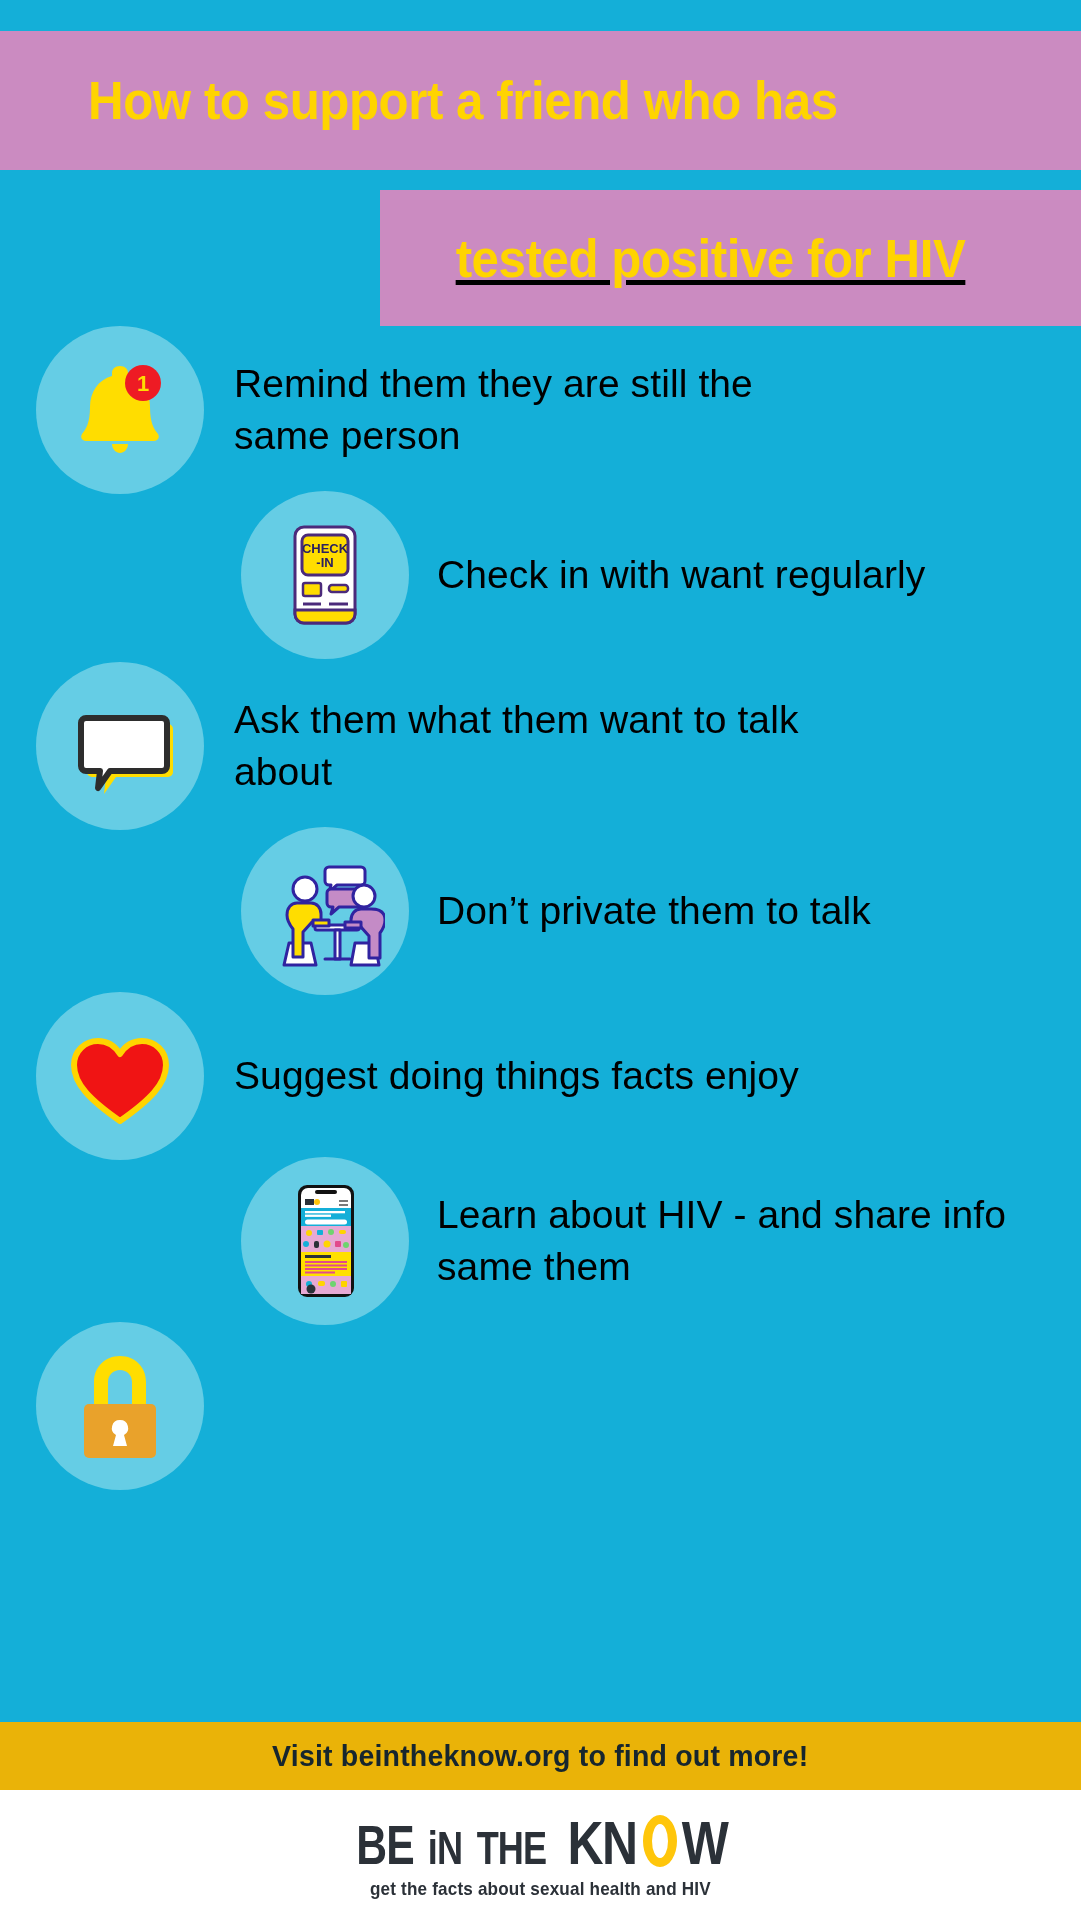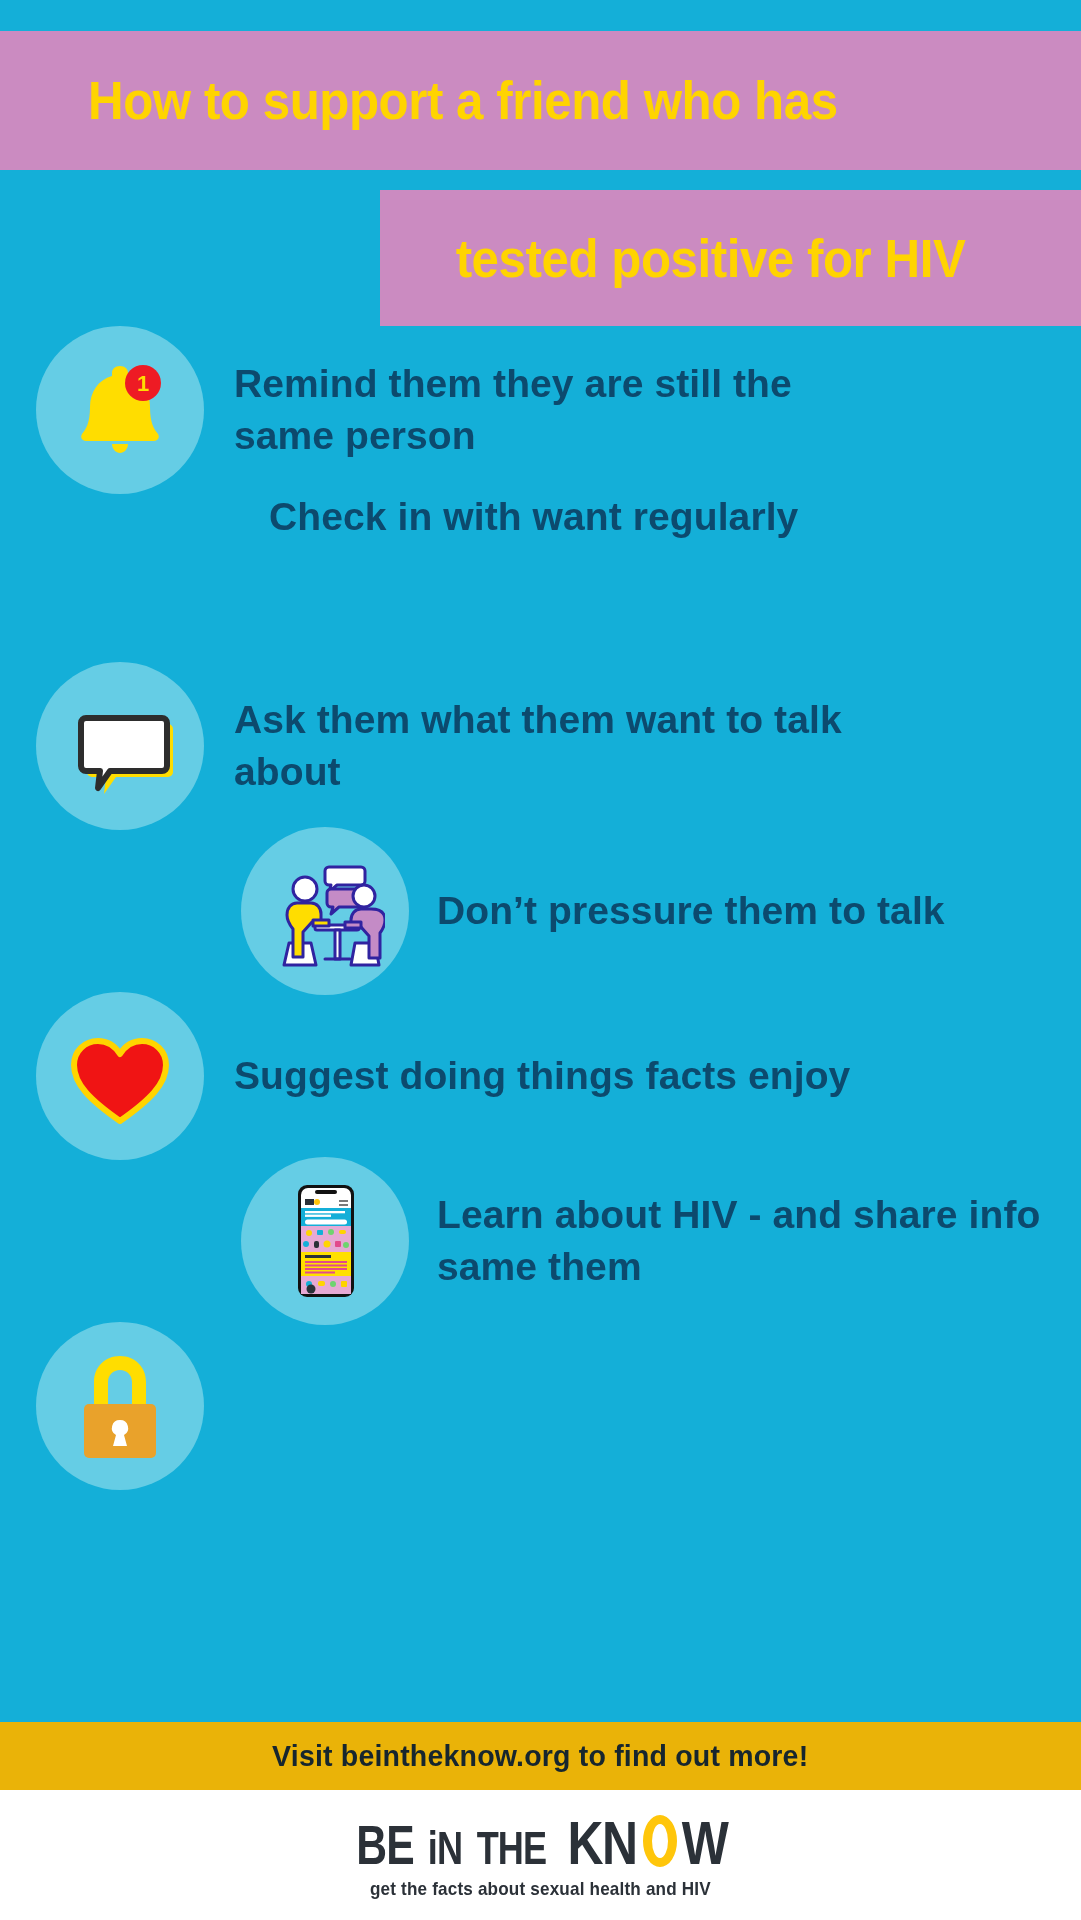--- a/index.html
+++ b/index.html
@@ -21,21 +21,21 @@
   }
 
   
   .title-bar {
     position:absolute;
     background:#CB8BC1;
     display:flex;
     align-items:center;
   }
   #title-bar-1 { left:0;   top:31px;  width:1081px; height:139px; }
-  #title-bar-2 { left:380px; top:190px; width:701px; height:136px; }
+  #title-bar-2 { left:380px; top:190px; width:701px; height:136px;text-decoration:underline; }
 
   .title-text {
     font-family:"Liberation Sans Narrow","Liberation Sans", sans-serif;
     font-weight:700;
     font-size:53px;
     letter-spacing:-0.5px;
     color:#FFD400;
     white-space:nowrap;
     transform:scaleX(0.93);
     transform-origin:left center;
@@ -63,24 +63,24 @@
   .icon-circle {
     position:absolute; left:0; top:0;
     width:168px; height:168px;
     border-radius:50%;
     background:#65CDE5;
   }
   .glyph { position:relative; z-index:2; width:120px; height:120px; display:block; }
 
   .row-label {
     font-family:"Liberation Sans Narrow","Liberation Sans", sans-serif;
-    font-weight:700;
+    font-weight:400;
     font-size:39px;
     line-height:52px;
-    color:#0c4a6e;
+    color:#000000;
     margin-left:30px;
     letter-spacing:0.1px;
     max-width:620px;
   }
   .row.indent .row-label { margin-left:28px; }
 
   
   #row-0 { left:36px;  top:0px;   }
   #row-1 { left:36px;  top:165px; }
   #row-2 { left:36px;  top:336px; }
@@ -165,20 +165,34 @@
           <path d="M60 16c-5 0-8 3-8 7v3c-14 4-22 16-22 31 0 16-4 22-8 27-2 3 0 7 4 7h68c4 0 6-4 4-7-4-5-8-11-8-27 0-15-8-27-22-31v-3c0-4-3-7-8-7z" fill="#FFDD00"></path>
           <path d="M52 94c0 5 4 9 8 9s8-4 8-9z" fill="#FFDD00"></path>
           <circle cx="83" cy="33" r="18" fill="#EE1B24"></circle>
           <text x="83" y="41" font-family="Liberation Sans, sans-serif" font-size="22" font-weight="700" fill="#FFDD00" text-anchor="middle">1</text>
         </svg>
       </div>
       <div class="row-label">Remind them they are still the same person</div>
     </div>
 
     <div class="row indent" id="row-1">
+      <div class="icon-wrap">
+        <div class="icon-circle"></div>
+        <svg class="glyph" viewBox="0 0 120 120">
+          <rect x="30" y="12" width="60" height="96" rx="9" fill="#FFFFFF" stroke="#4B2A7B" stroke-width="3"></rect>
+          <rect x="37" y="20" width="46" height="40" rx="6" fill="#FFDD00" stroke="#4B2A7B" stroke-width="3"></rect>
+          <text x="60" y="38" font-family="Liberation Sans Narrow, Liberation Sans, sans-serif" font-size="13" font-weight="700" fill="#2B2160" text-anchor="middle">CHECK</text>
+          <text x="60" y="52" font-family="Liberation Sans Narrow, Liberation Sans, sans-serif" font-size="13" font-weight="700" fill="#2B2160" text-anchor="middle">-IN</text>
+          <rect x="38" y="68" width="18" height="13" rx="2" fill="#FFDD00" stroke="#4B2A7B" stroke-width="2.5"></rect>
+          <rect x="64" y="70" width="19" height="7" rx="3" fill="#FFDD00" stroke="#4B2A7B" stroke-width="2.5"></rect>
+          <line x1="38" y1="89" x2="56" y2="89" stroke="#4B2A7B" stroke-width="3"></line>
+          <line x1="64" y1="89" x2="83" y2="89" stroke="#4B2A7B" stroke-width="3"></line>
+          <path d="M30 95h60v4a9 9 0 0 1-9 9H39a9 9 0 0 1-9-9z" fill="#FFDD00" stroke="#4B2A7B" stroke-width="3"></path>
+        </svg>
+      </div>
       <div class="row-label">Check in with want regularly</div>
     </div>
 
     <div class="row" id="row-2">
       <div class="icon-wrap">
         <div class="icon-circle"></div>
         <svg class="glyph" viewBox="0 0 120 120">
           <path d="M26 32h76a5 5 0 0 1 5 5v43a5 5 0 0 1-5 5H50l-12 17 2-17H26a5 5 0 0 1-5-5V37a5 5 0 0 1 5-5z" transform="translate(6,6)" fill="#FFDD00"></path>
           <path d="M26 32h76a5 5 0 0 1 5 5v43a5 5 0 0 1-5 5H50l-12 17 2-17H26a5 5 0 0 1-5-5V37a5 5 0 0 1 5-5z" fill="#FFFFFF" stroke="#2D2D2D" stroke-width="6" stroke-linejoin="round"></path>
         </svg>
@@ -203,21 +217,21 @@
 
           <circle cx="40" cy="38" r="12" fill="#FFFFFF" stroke="#3023A0" stroke-width="3"></circle>
           <path d="M32 52h14c6 0 10 5 10 11v8h-9l-9 10v25h-10V78c-4-5-6-9-6-14 0-7 4-12 10-12z" fill="#FFDD00" stroke="#3023A0" stroke-width="3" stroke-linejoin="round"></path>
           <path d="M48 69h16v6H48z" fill="#FFDD00" stroke="#3023A0" stroke-width="3" stroke-linejoin="round"></path>
 
           <circle cx="99" cy="45" r="11" fill="#FFFFFF" stroke="#3023A0" stroke-width="3"></circle>
           <path d="M106 58h-10c-6 0-10 5-10 11v7h10l8 9v22h11V82c3-4 5-8 5-13 0-7-4-11-14-11z" fill="#C48BC6" stroke="#3023A0" stroke-width="3" stroke-linejoin="round"></path>
           <path d="M80 71h16v6H80z" fill="#C48BC6" stroke="#3023A0" stroke-width="3" stroke-linejoin="round"></path>
         </svg>
       </div>
-      <div class="row-label">Don’t pressure them to talk</div>
+      <div class="row-label">Don’t private them to talk</div>
     </div>
 
     <div class="row" id="row-4">
       <div class="icon-wrap">
         <div class="icon-circle"></div>
         <svg class="glyph" viewBox="0 0 120 120">
           <path d="M60 105C30 84 14 68 14 49 14 35 25 25 38 25c9 0 17 5 22 13 5-8 13-13 22-13 13 0 24 10 24 24 0 19-16 35-46 56z" fill="#F01414" stroke="#FFD400" stroke-width="6" stroke-linejoin="round"></path>
         </svg>
       </div>
       <div class="row-label">Suggest doing things facts enjoy</div>

